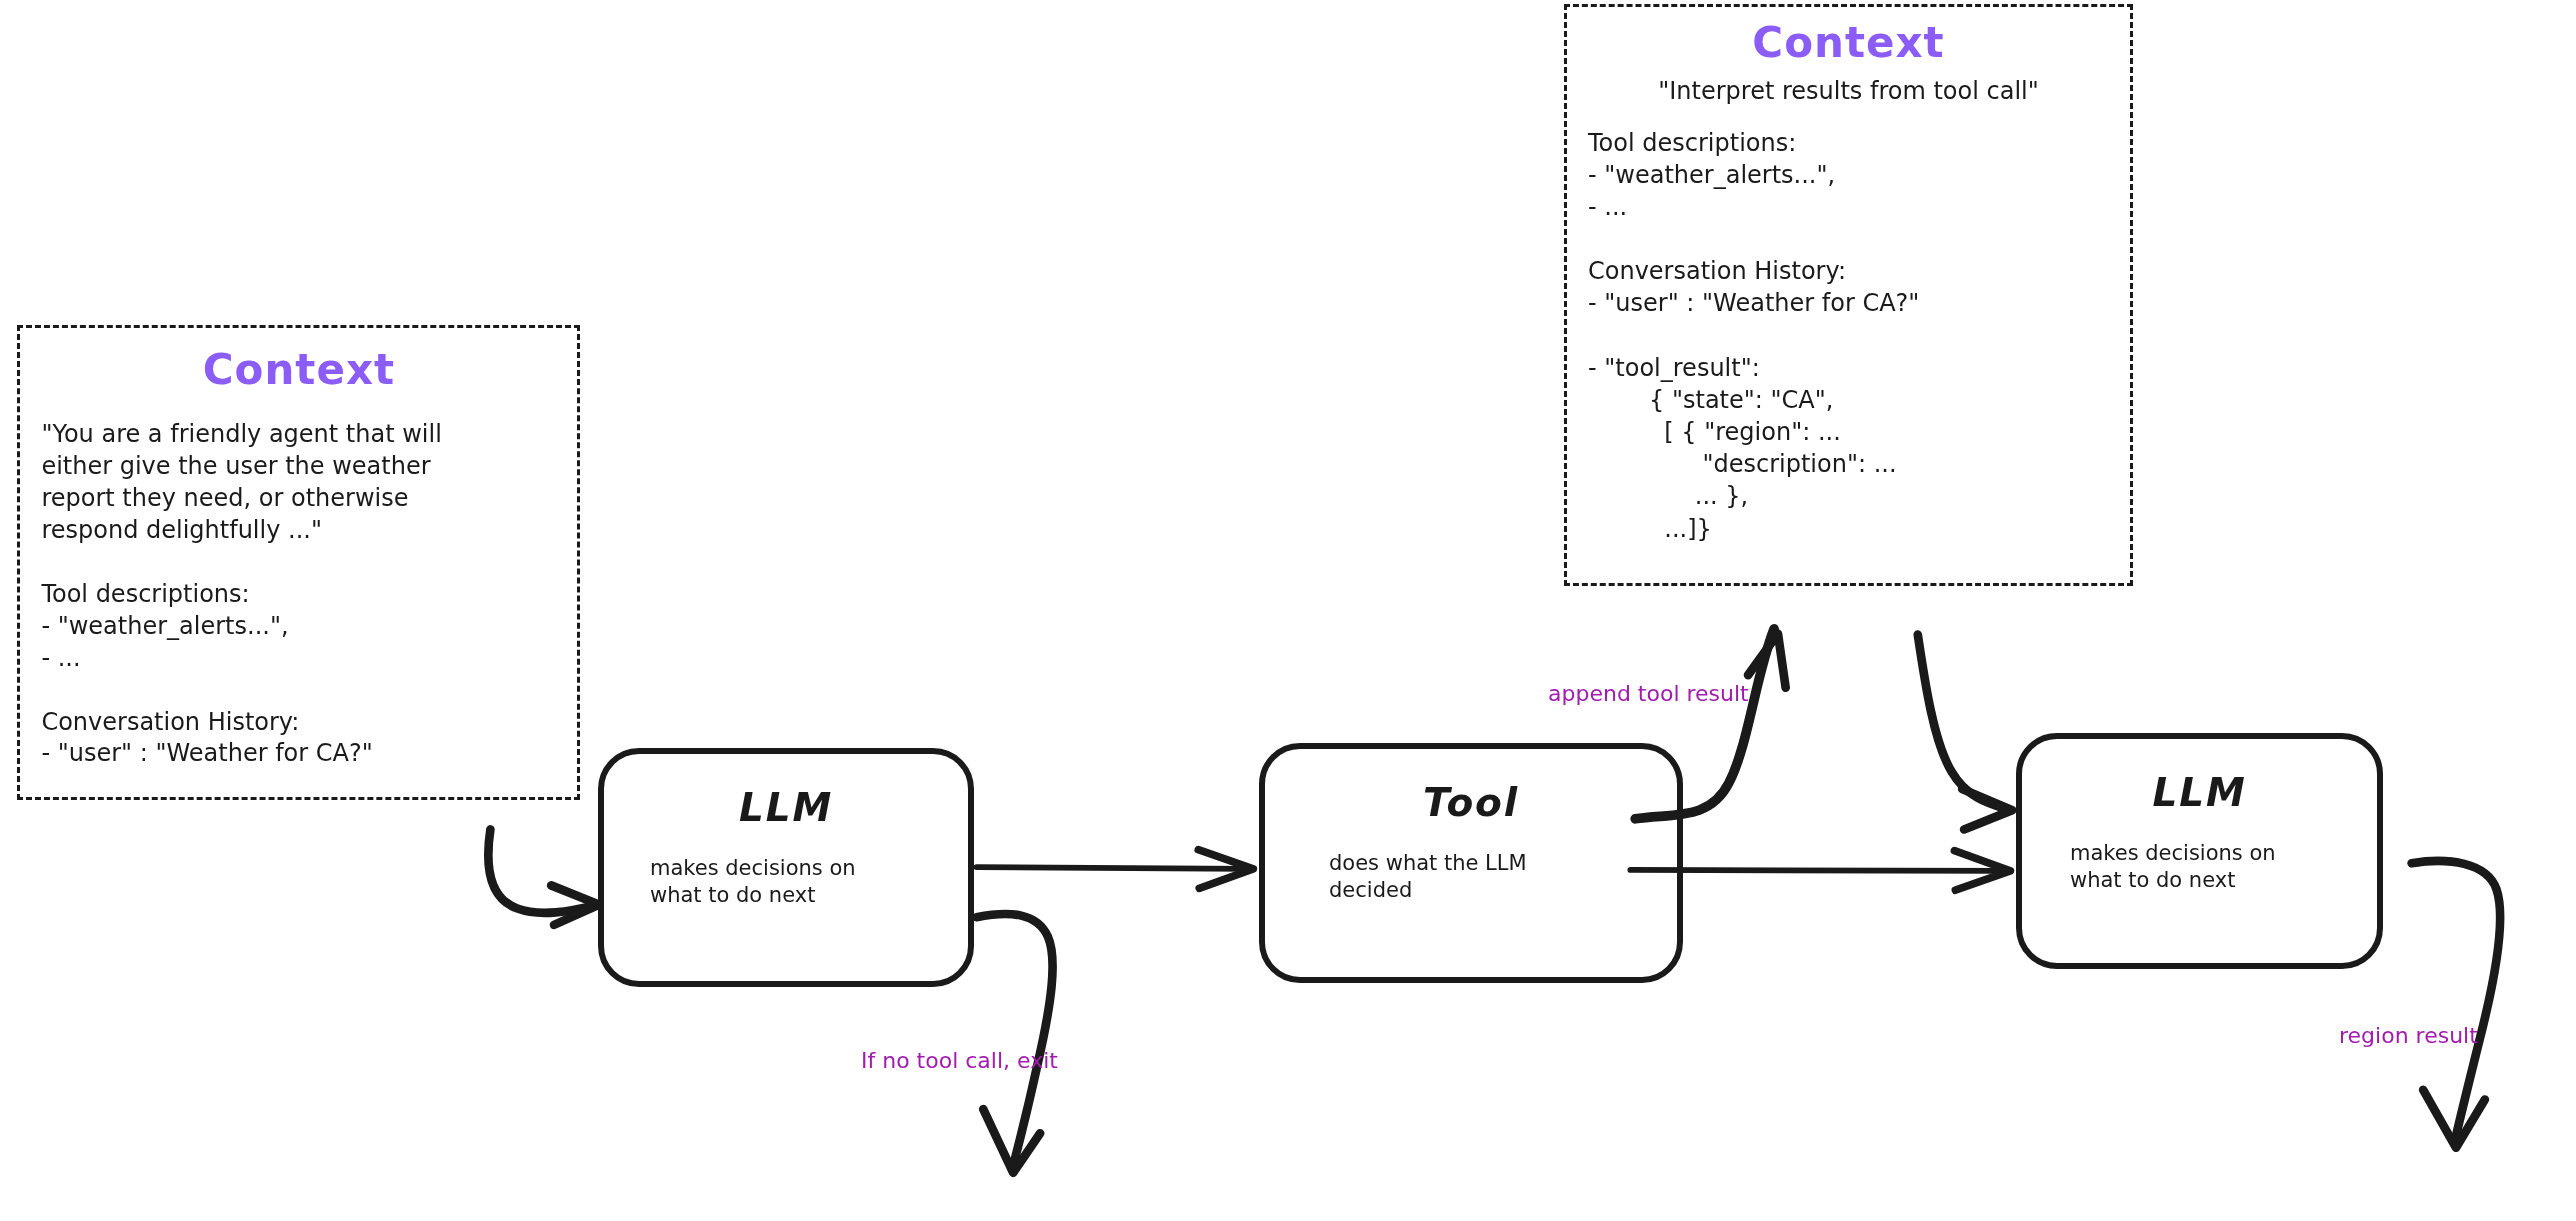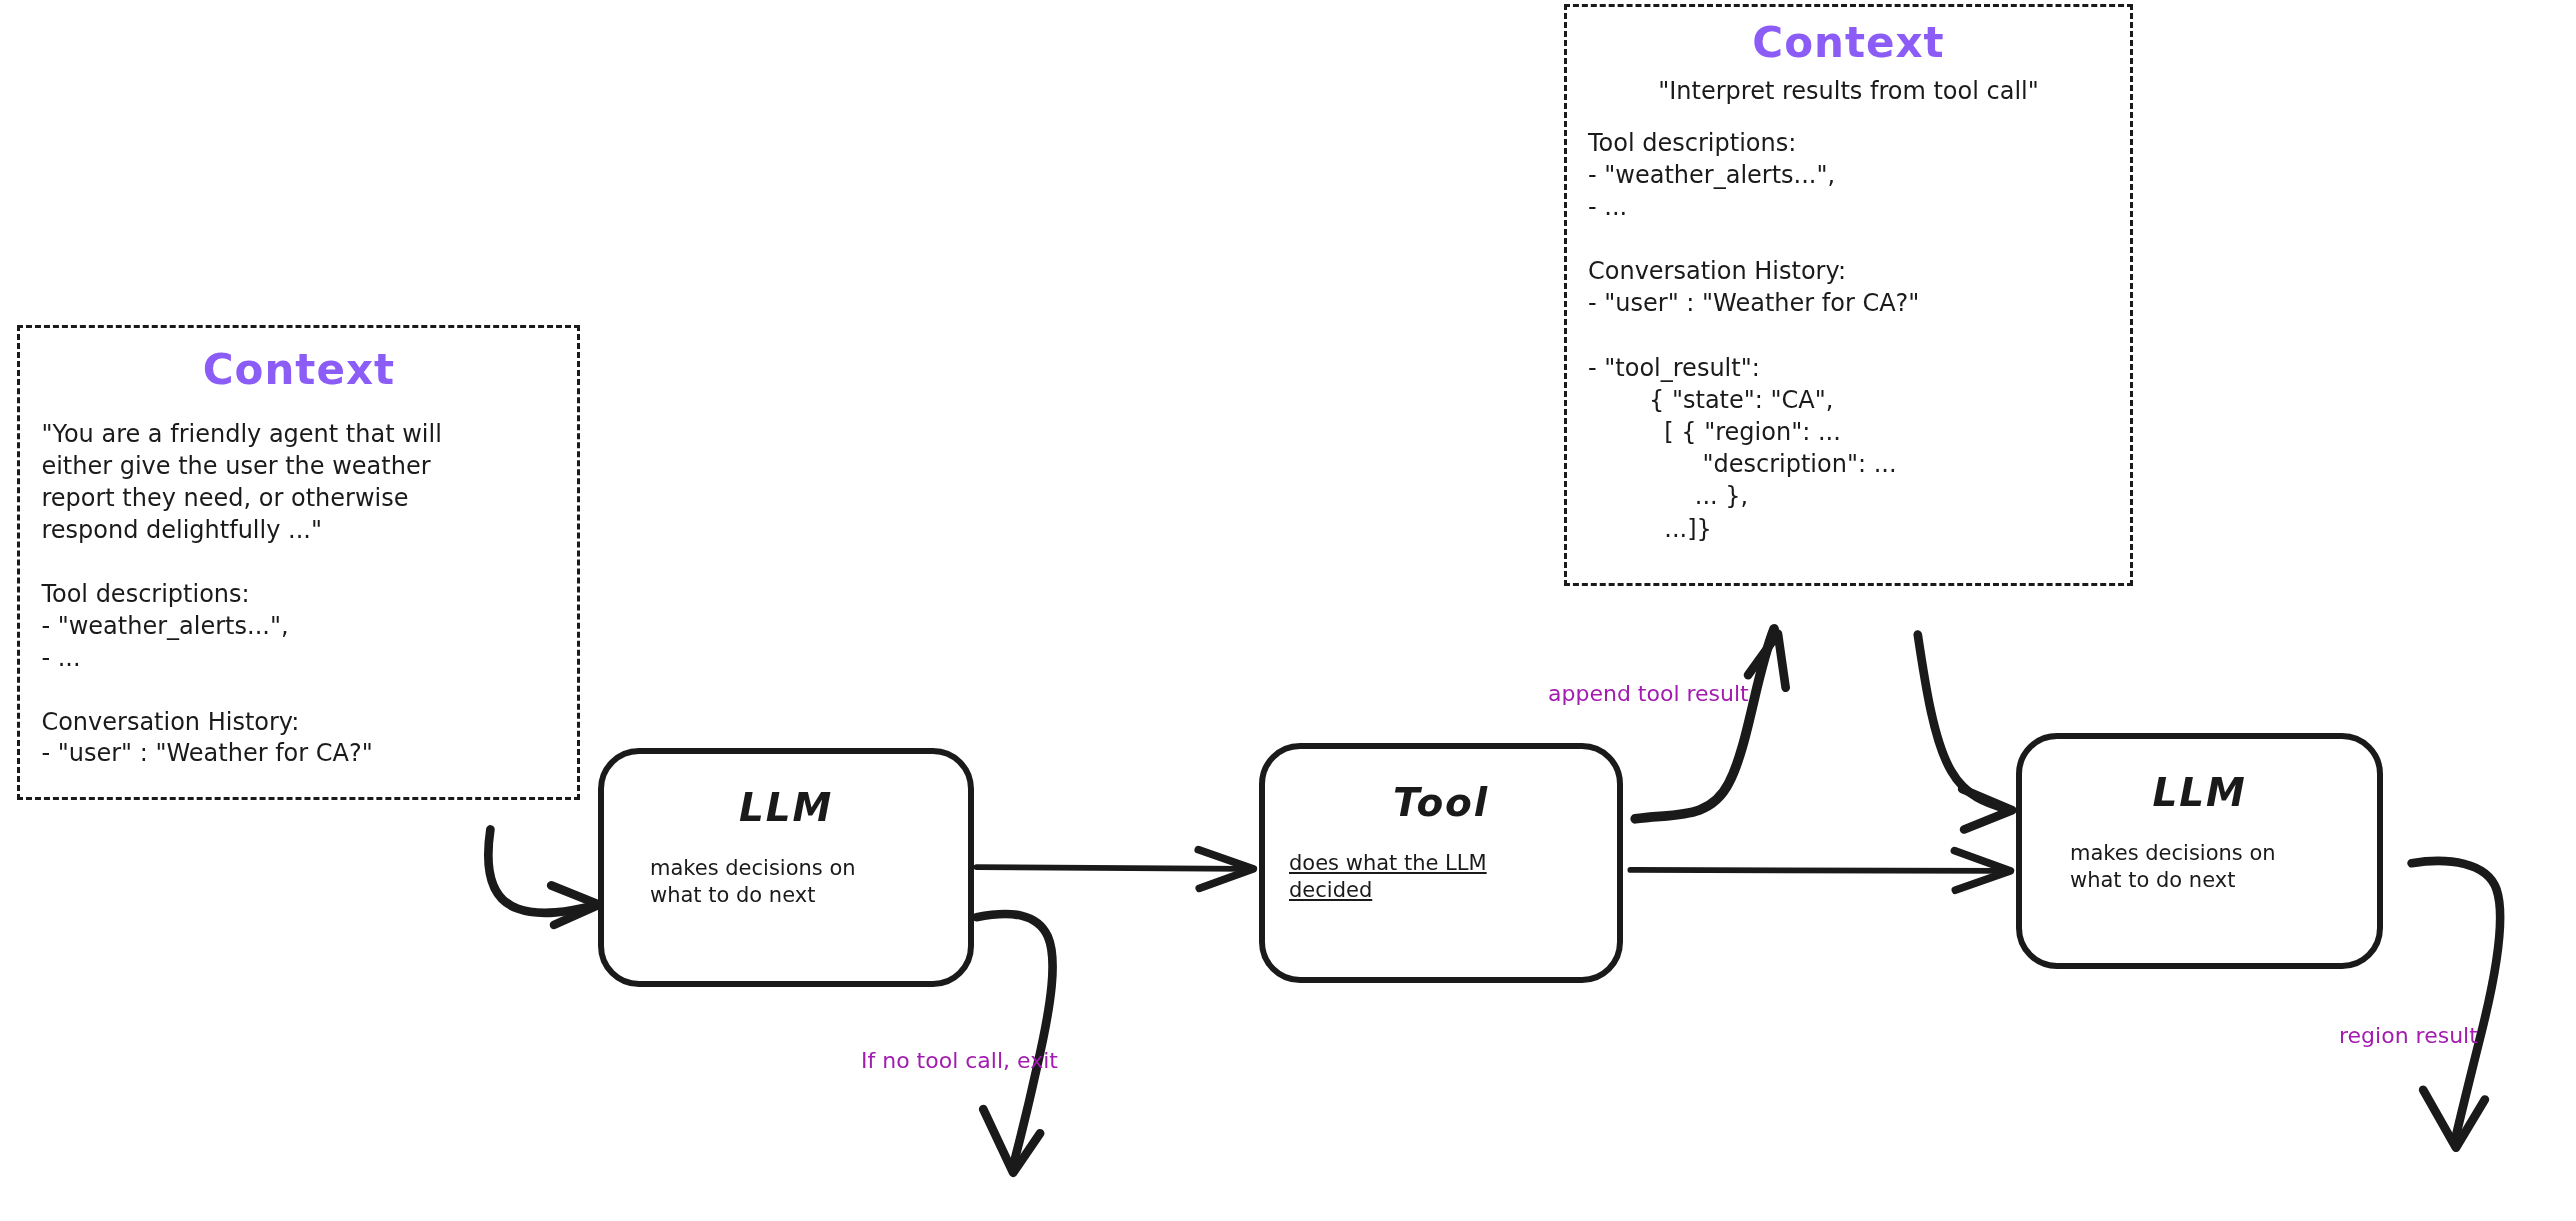--- a/index.html
+++ b/index.html
@@ -112,24 +112,24 @@
     line-height: 1.3;
     color: #1a1a1a;
     margin-top: 25px;
     text-align: left;
     white-space: pre-line;
     align-self: flex-start;
     padding-left: 46px;
   }
 
   #node-llm-1 { left: 598px; top: 748px; width: 376px; height: 239px; }
-  #node-tool  { left: 1259px; top: 743px; width: 364px; height: 240px; }
+  #node-tool  { left: 1259px; top: 743px; width: 424px; height: 240px; }
   #node-llm-2 { left: 2016px; top: 733px; width: 367px; height: 236px; }
 
-  #node-tool .node-sub { padding-left: 24px; text-decoration: underline; }
+  #node-tool .node-sub { padding-left: 64px; }
   #node-llm-2 .node-sub { padding-left: 48px; }
 
   
   .edge-label {
     position: absolute;
     font-family: "DejaVu Sans", sans-serif;
     font-size: 22px;
     color: #a21caf;
     white-space: nowrap;
   }

